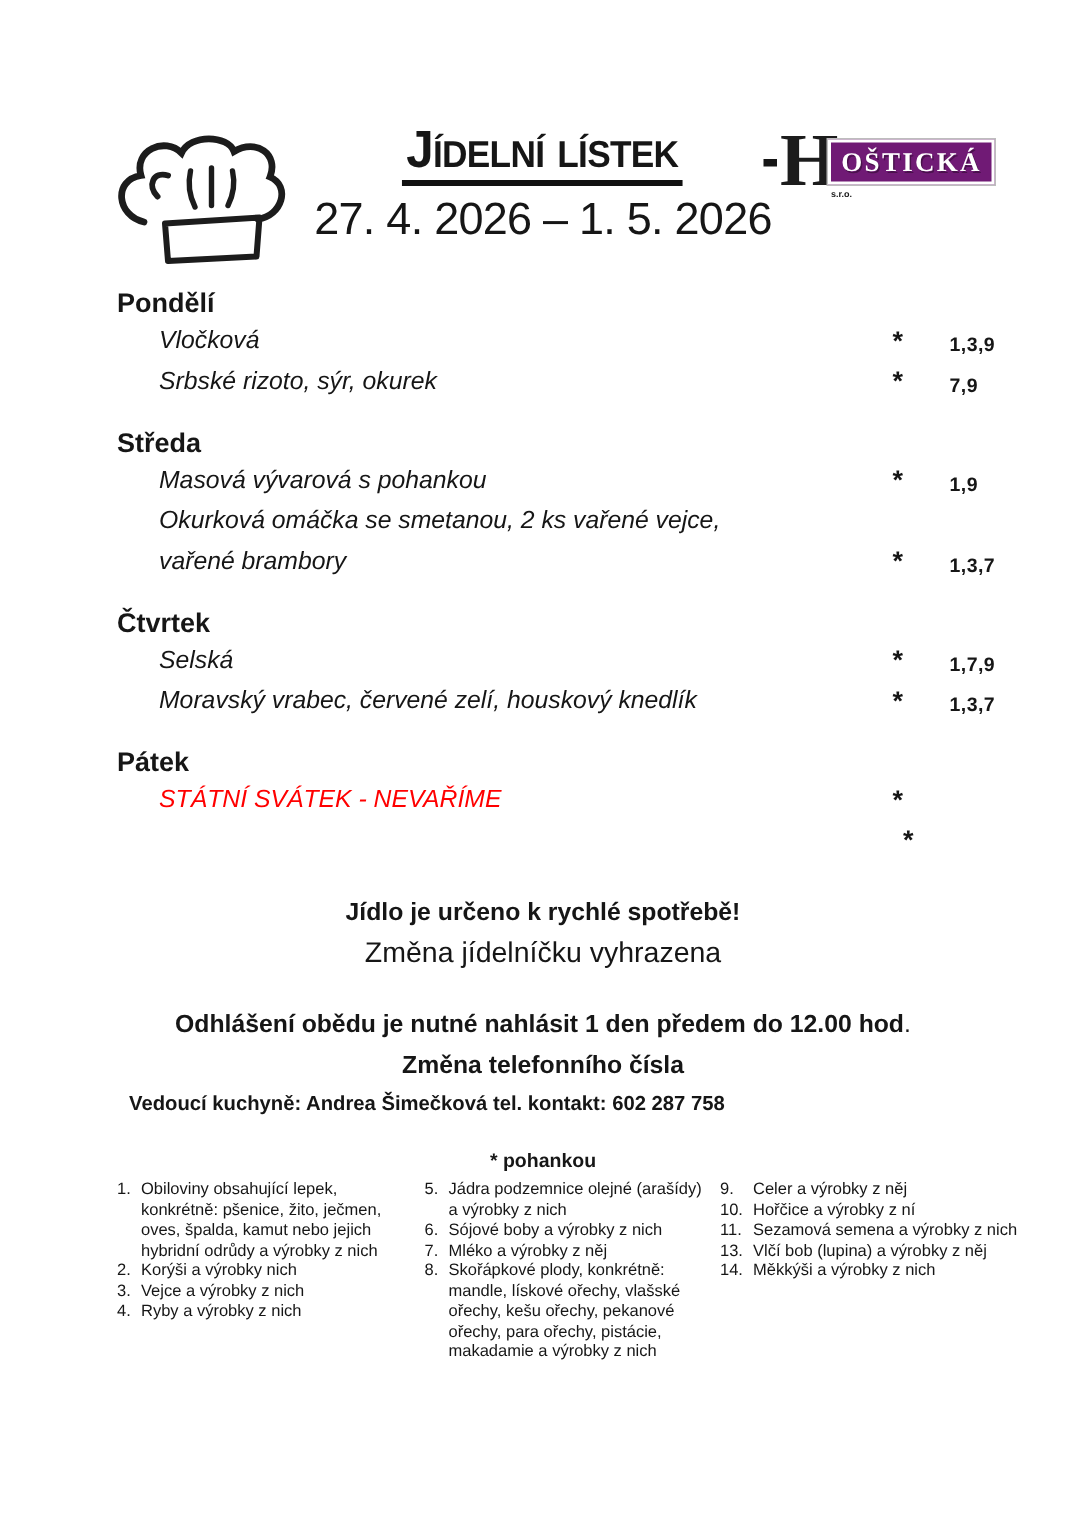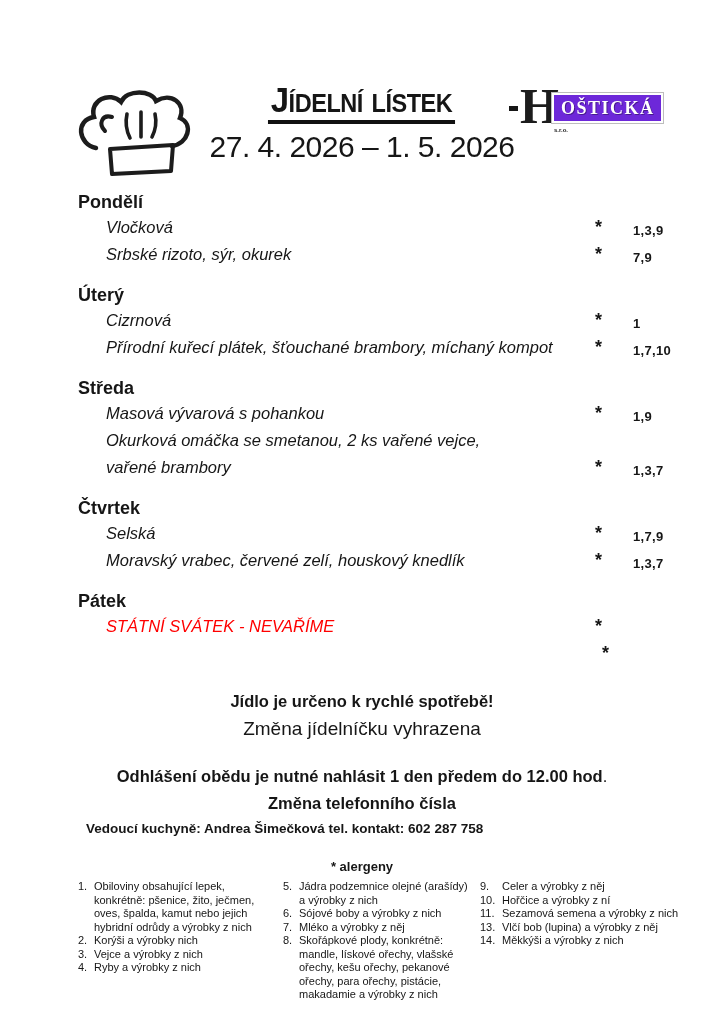--- a/index.html
+++ b/index.html
@@ -32,21 +32,21 @@
 
   .logo{position:absolute;left:520px;top:86px;display:flex;align-items:flex-start;}
   .logo-dash{position:absolute;left:-11px;top:20px;width:9px;height:5px;background:#161616;}
   .logo-h{
     font-family:"Liberation Serif",serif;
     font-weight:bold;font-size:50px;line-height:.82;
     color:#1c1c1c;
   }
   .logo-box{
     margin-left:-7px;margin-top:7px;
-    background:#6d28d9;color:#ffffff;
+    background:#701a75;color:#ffffff;
     font-family:"Liberation Serif",serif;
     font-weight:bold;font-size:18px;line-height:1;
     letter-spacing:1.5px;
     padding:4px 7px 4px 7px;
     border:2px solid #ffffff;
     box-shadow:0 0 0 1px #bdbdbd;
     text-shadow:1px 1px 0 rgba(0,0,0,.35);
   }
   .logo-sro{position:absolute;left:34px;top:41px;font-size:6px;font-weight:bold;color:#161616;}
 
@@ -118,25 +118,20 @@
     </div>
   </div>
 
   <div class="menu">
       <div class="day-section">
         <div class="day">Pondělí</div>
         <div class="meal-row"><span class="meal-text">Vločková</span><span class="mark"><span class="mark-star">*</span><span class="mark-nums">1,3,9</span></span></div>
         <div class="meal-row"><span class="meal-text">Srbské rizoto, sýr, okurek</span><span class="mark"><span class="mark-star">*</span><span class="mark-nums">7,9</span></span></div>
       </div>
       <div class="day-section">
-        <div class="day">Úterý</div>
-        <div class="meal-row"><span class="meal-text">Cizrnová</span><span class="mark"><span class="mark-star">*</span><span class="mark-nums">1</span></span></div>
-        <div class="meal-row"><span class="meal-text">Přírodní kuřecí plátek, šťouchané brambory, míchaný kompot</span><span class="mark"><span class="mark-star">*</span><span class="mark-nums">1,7,10</span></span></div>
-      </div>
-      <div class="day-section">
         <div class="day">Středa</div>
         <div class="meal-row"><span class="meal-text">Masová vývarová s pohankou</span><span class="mark"><span class="mark-star">*</span><span class="mark-nums">1,9</span></span></div>
         <div class="meal-row"><span class="meal-text">Okurková omáčka se smetanou, 2 ks vařené vejce,</span></div>
         <div class="meal-row"><span class="meal-text">vařené brambory</span><span class="mark"><span class="mark-star">*</span><span class="mark-nums">1,3,7</span></span></div>
       </div>
       <div class="day-section">
         <div class="day">Čtvrtek</div>
         <div class="meal-row"><span class="meal-text">Selská</span><span class="mark"><span class="mark-star">*</span><span class="mark-nums">1,7,9</span></span></div>
         <div class="meal-row"><span class="meal-text">Moravský vrabec, červené zelí, houskový knedlík</span><span class="mark"><span class="mark-star">*</span><span class="mark-nums">1,3,7</span></span></div>
       </div>
@@ -151,21 +146,21 @@
     <div class="notice-bold">Jídlo je určeno k rychlé spotřebě!</div>
     <div class="notice-reg">Změna jídelníčku vyhrazena</div>
     <div class="notice-gap"></div>
     <div class="notice-bold"><span>Odhlášení obědu je nutné nahlásit 1 den předem do 12.00 hod</span><span style="font-weight:normal">.</span></div>
     <div class="notice-bold">Změna telefonního čísla</div>
   </div>
 
   <div class="contact-line">Vedoucí kuchyně: Andrea Šimečková tel. kontakt: 602 287 758</div>
 
   <div class="allergens">
-    <div class="allergens-heading">* alergeny</div>
+    <div class="allergens-heading">* pohankou</div>
     <div class="allergen-cols">
         <div class="allergen-col">
           <div class="allergen-item">
             <span class="allergen-num">1.</span>
             <span class="allergen-text">Obiloviny obsahující lepek, konkrétně: pšenice, žito, ječmen, oves, špalda, kamut nebo jejich hybridní odrůdy a výrobky z nich</span>
           </div>
           <div class="allergen-item">
             <span class="allergen-num">2.</span>
             <span class="allergen-text">Korýši a výrobky nich</span>
           </div>

